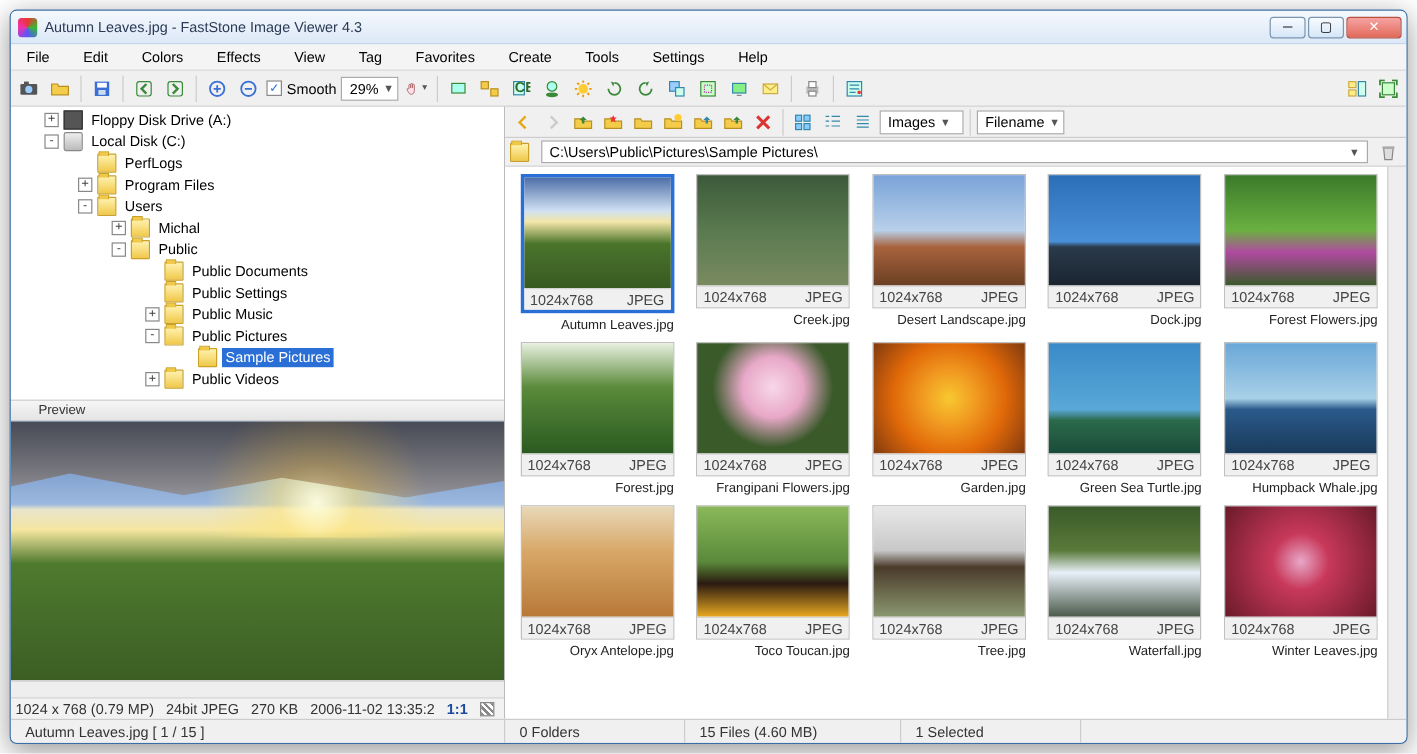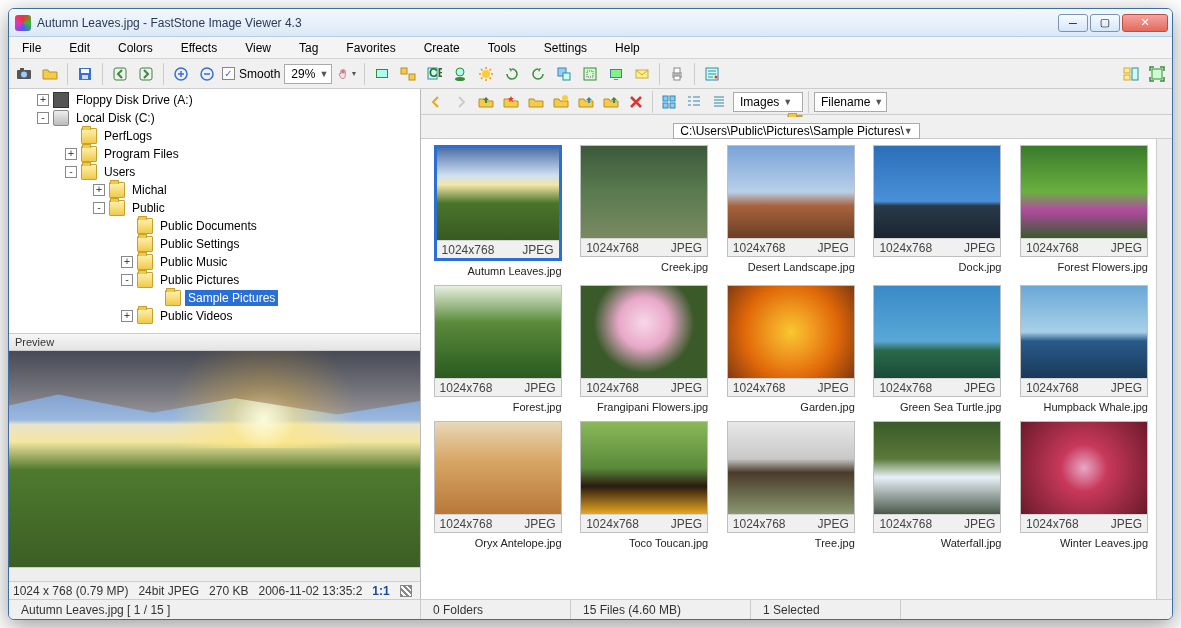--- a/index.html
+++ b/index.html
@@ -27,32 +27,32 @@
   .tree-row { display:flex; align-items:center; height:18px; padding-left:var(--ind,0); cursor:pointer; white-space:nowrap; }
   .exp { width:12px; height:12px; border:1px solid #888; background:#fff; display:flex; align-items:center; justify-content:center; font-size:10px; line-height:1; margin-right:4px; color:#444; font-family:monospace; }
   .exp.none { border:none; background:none; }
   .ficon { width:16px; height:16px; margin-right:4px; display:inline-flex; align-items:center; justify-content:center; }
   .ficon.fold { background:linear-gradient(#fff2b0,#f0c94a); border:1px solid #caa22a; border-radius:1px; position:relative; }
   .ficon.fold:before { content:""; position:absolute; top:-3px; left:0; width:7px; height:3px; background:#f0c94a; border:1px solid #caa22a; border-bottom:none; border-radius:1px 1px 0 0; }
   .ficon.drive { background:linear-gradient(#eee,#bbb); border:1px solid #888; border-radius:2px; }
   .ficon.floppy { background:#555; border:1px solid #333; }
   .tree-label { font-size:12px; padding:1px 3px; }
   .tree-label.sel { background:#2a6fd6; color:#fff; }
-  .preview-hdr { height:18px; background:linear-gradient(#f6f6f6,#e4e4e4); border-top:1px solid #ccc; border-bottom:1px solid #ccc; padding:0 6px; font-size:11px; display:flex; align-items:center; color:#333; }
+  .preview-hdr { height:18px; background:linear-gradient(#f6f6f6,#e4e4e4); border-top:1px solid #ccc; border-bottom:1px solid #ccc; padding:0 23px; font-size:11px; display:flex; align-items:center; color:#333; }
   .preview { flex:1; background:#f2f2f2; position:relative; overflow:hidden; }
   .preview-img { position:absolute; left:0; right:0; top:0; bottom:14px; background:linear-gradient(to bottom,#5a7fb8 0%,#9bb8de 32%,#e8e4cc 34%,#f5e6a0 42%,#4e7a2e 55%,#3c5e24 100%); }
   .preview-img:before { content:""; position:absolute; top:0; left:0; right:0; height:45%; background:radial-gradient(circle at 62% 70%, rgba(255,255,220,.95) 0%, rgba(255,230,130,.6) 12%, transparent 35%); }
   .preview-img:after { content:""; position:absolute; top:0; left:0; right:0; height:42%; background:linear-gradient(to bottom, rgba(60,40,20,.6), rgba(130,80,30,.4) 60%, transparent); clip-path:polygon(0 0,100% 0,100% 55%,80% 70%,55% 52%,35% 68%,12% 48%,0 60%); }
   .preview-scroll { position:absolute; bottom:0; left:0; right:0; height:14px; background:#eee; border-top:1px solid #ccc; }
   .preview-info { height:18px; border-top:1px solid #ccc; background:#f2f2f2; display:flex; align-items:center; padding:0 4px; font-size:11px; gap:10px; color:#333; white-space:nowrap; }
   .preview-info .ratio { font-weight:bold; color:#1a4a9e; }
   .preview-info .grid-ic { width:12px; height:12px; background:repeating-linear-gradient(45deg,#888,#888 2px,#fff 2px,#fff 4px); border:1px solid #888; }
   .right { flex:1; display:flex; flex-direction:column; min-height:0; }
   .toolbar2 { height:26px; background:#f0f0f0; border-bottom:1px solid #ccc; display:flex; align-items:center; padding:0 4px; gap:3px; }
-  .pathbar { height:24px; background:#f0f0f0; border-bottom:1px solid #ccc; display:flex; align-items:center; padding:0 4px; gap:6px;flex-direction:column; }
+  .pathbar { height:24px; background:#f0f0f0; border-bottom:1px solid #ccc; display:flex; align-items:center; padding:0 4px; gap:6px; }
   .pathbar .path { flex:1; height:19px; background:#fff; border:1px solid #aaa; display:flex; align-items:center; padding:0 6px; font-size:12px; justify-content:space-between; cursor:text; }
   .thumbs-wrap { flex:1; display:flex; min-height:0; }
   .thumbs { flex:1; overflow:auto; background:#fff; padding:6px 8px; display:grid; grid-template-columns:repeat(5,1fr); gap:8px 14px; align-content:start; }
   .vscroll { width:16px; background:#eee; border-left:1px solid #ccc; }
   .thumb { display:flex; flex-direction:column; align-items:flex-end; cursor:pointer; }
   .thumb-frame { width:128px; border:1px solid #bfbfbf; background:#fff; display:flex; flex-direction:column; }
   .thumb.sel .thumb-frame { border:3px solid #2a6fd6; }
   .thumb-img { width:100%; height:92px; }
   .thumb-meta { height:18px; background:#f0f0f0; border-top:1px solid #d5d5d5; display:flex; justify-content:space-between; align-items:center; padding:0 5px; font-size:10px; color:#444; }
   .thumb-name { margin-top:4px; font-size:11px; color:#222; }

